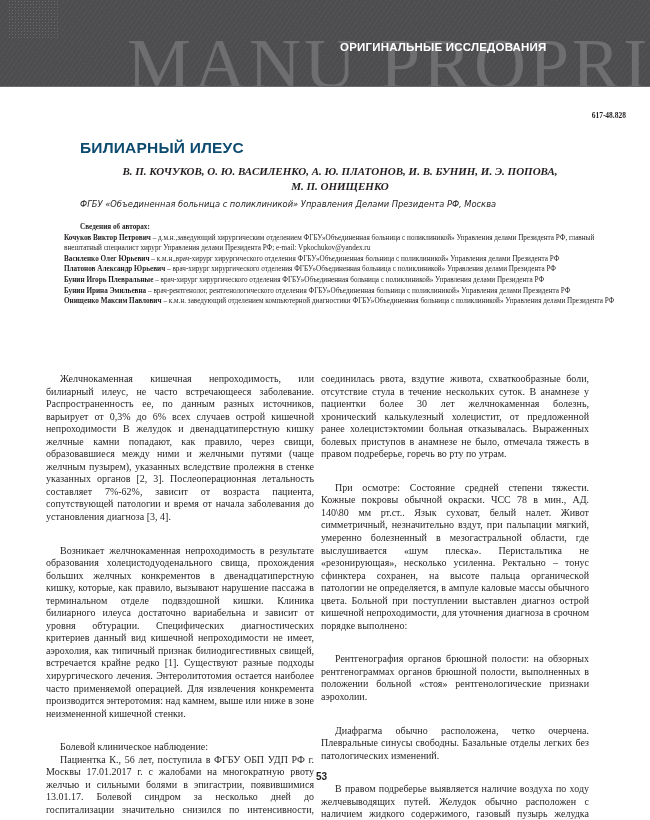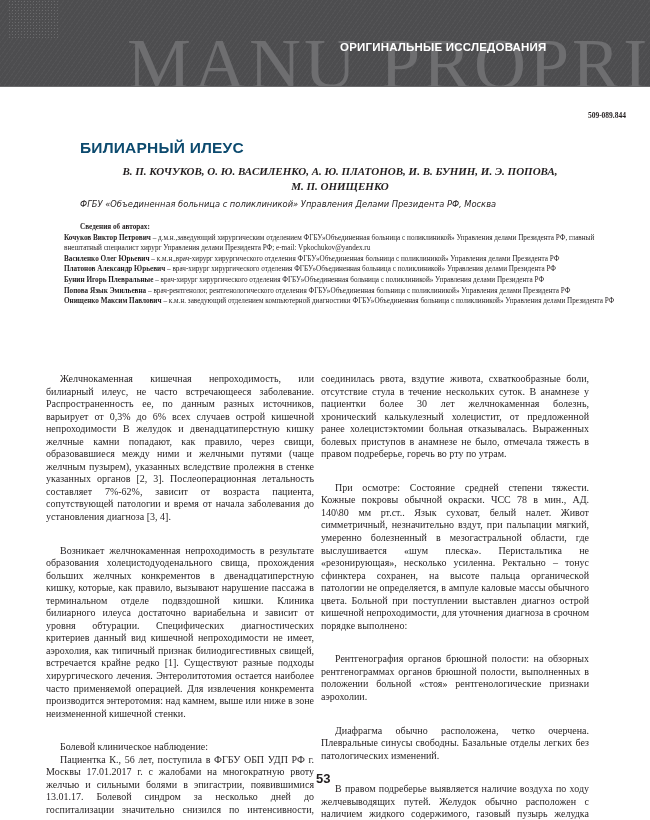--- a/index.html
+++ b/index.html
@@ -17,46 +17,46 @@
   .info { position: absolute; left: 64px; top: 222px; width: 566px; font-size: 7.2px; line-height: 10.6px; }
   .info-head { font-weight: bold; padding-left: 16px; }
   .info-item { text-align: left; }
   .info-item b { font-weight: bold; }
   .col { position: absolute; top: 373px; width: 268px; font-size: 10px; line-height: 12.55px; text-align: justify; hyphens: manual; }
   .col-left { left: 46px; }
   .col-right { left: 321px; }
   .col p { margin: 0; text-indent: 14px; }
   .col p.cont { text-indent: 0; }
   .col p.gap { margin-top: 21px; }
-  .page-num { position: absolute; left: 316px; top: 771px; font-family: "Liberation Sans", sans-serif; font-weight: bold; font-size: 13px; }
+  .page-num { position: absolute; left: 316px; top: 771px; font-family: "Liberation Sans", sans-serif; font-weight: bold; font-size: 10px; }
 </style>
 </head>
 <body>
 
 <div class="banner">
   <div class="banner-dots"></div>
   <div class="banner-watermark">MANU PROPRIA</div>
   <div class="banner-section">ОРИГИНАЛЬНЫЕ ИССЛЕДОВАНИЯ</div>
 </div>
 
-<div class="udc">509-089.844</div>
+<div class="udc">617-48.828</div>
 <div class="title">БИЛИАРНЫЙ ИЛЕУС</div>
 <div class="authors">
   <div>В. П. КОЧУКОВ, О. Ю. ВАСИЛЕНКО, А. Ю. ПЛАТОНОВ, И. В. БУНИН, И. Э. ПОПОВА,</div>
   <div>М. П. ОНИЩЕНКО</div>
 </div>
 <div class="affil">ФГБУ «Объединенная больница с поликлиникой» Управления Делами Президента РФ, Москва</div>
 
 <div class="info">
   <div class="info-head">Сведения об авторах:</div>
   <div class="info-item"><b>Кочуков Виктор Петрович</b><span> – д.м.н.,заведующий хирургическим отделением ФГБУ»Объединенная больница с поликлиникой» Управления делами Президента РФ, главный внештатный специалист хирург Управления делами Президента РФ; e-mail: Vpkochukov@yandex.ru</span></div>
   <div class="info-item"><b>Василенко Олег Юрьевич</b><span> – к.м.н.,врач-хирург хирургического отделения ФГБУ»Объединенная больница с поликлиникой» Управления делами Президента РФ</span></div>
   <div class="info-item"><b>Платонов Александр Юрьевич</b><span> – врач-хирург хирургического отделения ФГБУ»Объединенная больница с поликлиникой» Управления делами Президента РФ</span></div>
   <div class="info-item"><b>Бунин Игорь Плевральные</b><span> – врач-хирург хирургического отделения ФГБУ»Объединенная больница с поликлиникой» Управления делами Президента РФ</span></div>
-  <div class="info-item"><b>Попова Язык Эмильевна</b><span> – врач-рентгенолог, рентгенологического отделения ФГБУ»Объединенная больница с поликлиникой» Управления делами Президента РФ</span></div>
+  <div class="info-item"><b>Бунин Ирина Эмильевна</b><span> – врач-рентгенолог, рентгенологического отделения ФГБУ»Объединенная больница с поликлиникой» Управления делами Президента РФ</span></div>
   <div class="info-item"><b>Онищенко Максим Павлович</b><span> – к.м.н. заведующий отделением компьютерной диагностики ФГБУ»Объединенная больница с поликлиникой» Управления делами Президента РФ</span></div>
 </div>
 
 <div class="col col-left">
   <p>Желчнокаменная кишечная непроходимость, или билиарный илеус, не часто встречающееся заболевание. Распространенность ее, по данным разных источников, варьирует от 0,3% до 6% всех случаев острой кишечной непроходимости В желудок и двенадцатиперстную кишку желчные камни попадают, как правило, через свищи, образовавшиеся между ними и желчными путями (чаще желчным пузырем), указанных вследствие пролежня в стенке указанных органов [2, 3]. После­операционная летальность составляет 7%-62%, зависит от возраста пациента, сопутствующей патологии и время от начала заболевания до установления диагноза [3, 4].</p>
   <p class="gap">Возникает желчнокаменная непроходимость в результате образования холецистодуоденального свища, прохождения больших желчных конкрементов в двенадцатиперстную кишку, которые, как правило, вызывают нарушение пассажа в терминальном отделе подвздошной кишки. Клиника билиарного илеуса достаточно вариабельна и зависит от уровня обтурации. Специфических диагностических критериев данный вид кишечной непроходимости не имеет, аэрохолия, как типичный признак билиодигестивных свищей, встречается крайне редко [1]. Существуют разные подходы хирургического лечения. Энтеролитотомия остается наиболее часто применяемой операцией. Для извлечения конкремента производится энтеротомия: над камнем, выше или ниже в зоне неизмененной кишечной стенки.</p>
   <p class="gap">Болевой клиническое наблюдение:</p>
   <p>Пациентка К., 56 лет, поступила в ФГБУ ОБП УДП РФ г. Москвы 17.01.2017 г. с жалобами на многократную рвоту желчью и сильными болями в эпигастрии, появившимися 13.01.17. Болевой синдром за несколько дней до госпитализации значительно снизился по интенсивности, однако затем вновь при-</p>
 </div>
 

